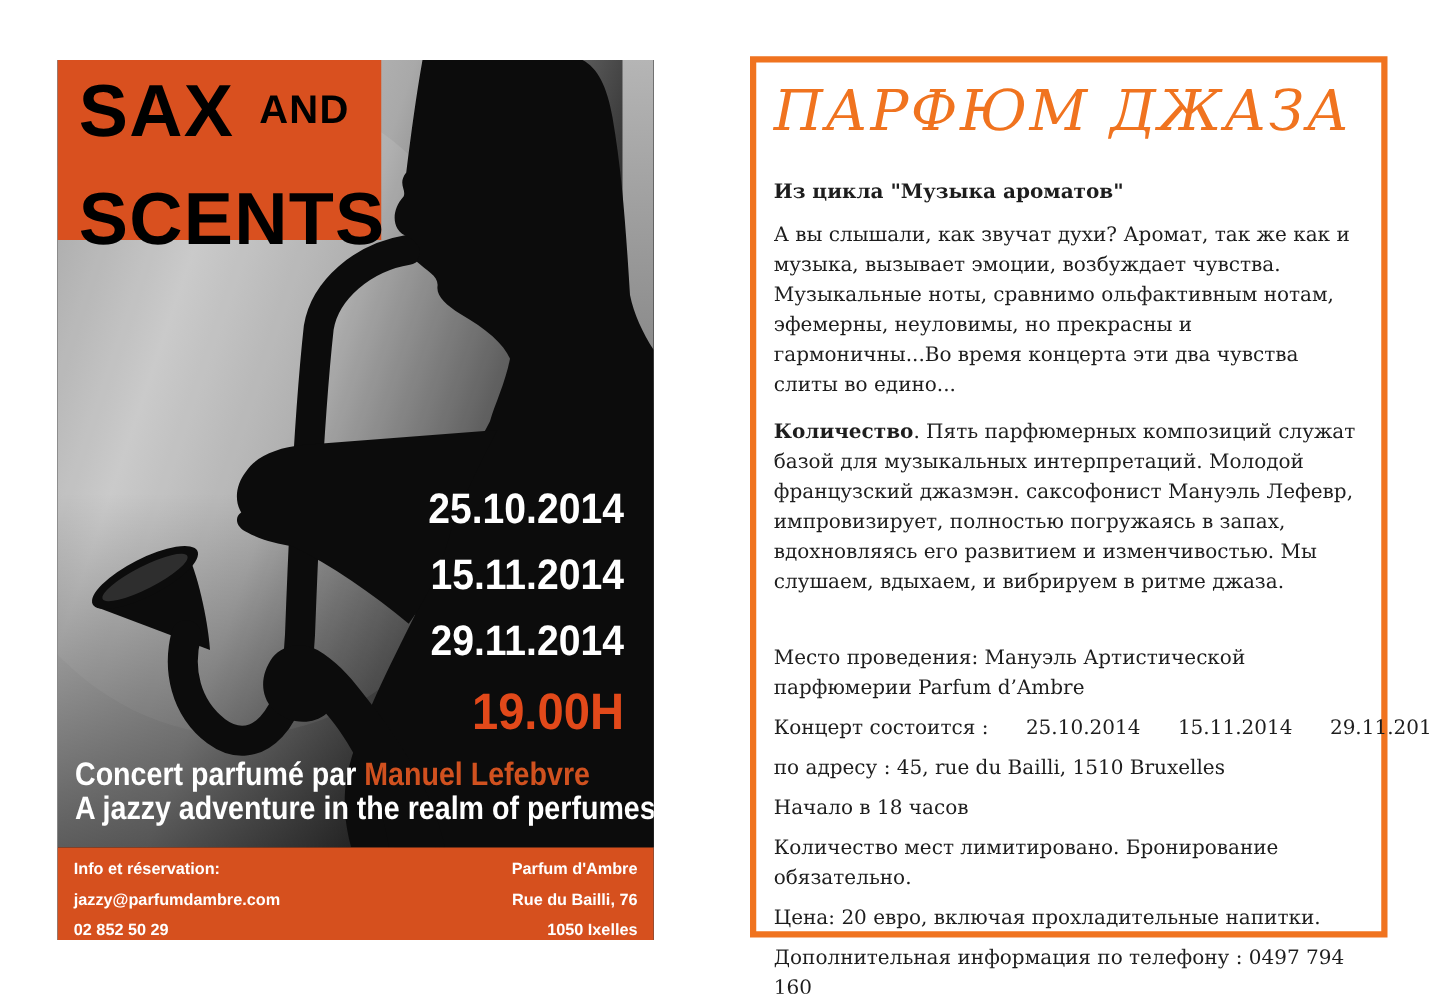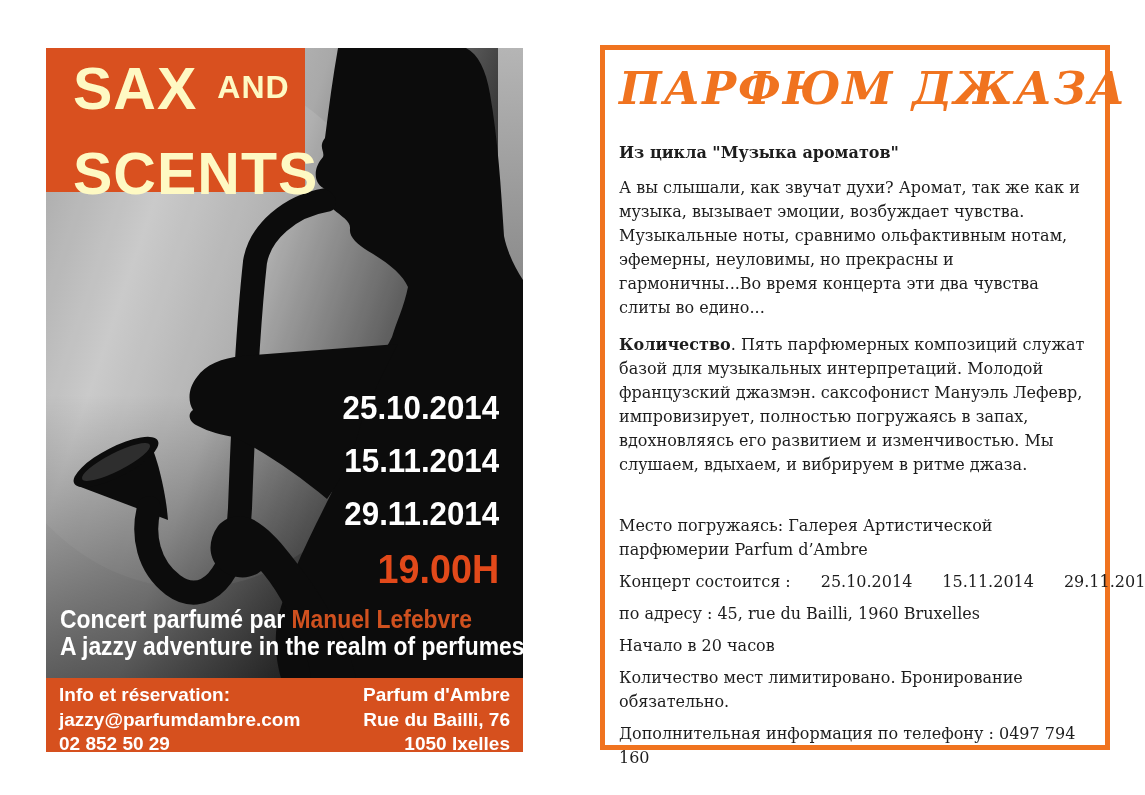--- a/index.html
+++ b/index.html
@@ -9,53 +9,53 @@
     font-family:"Liberation Sans", sans-serif;
   }
   
   .poster{
     position:absolute;left:46px;top:48px;width:477px;height:704px;
     background:#0d0d0d;overflow:hidden;
   }
   .poster-photo{position:absolute;left:0;top:0;width:477px;height:630px;}
   .title-box{
     position:absolute;left:0;top:0;width:259px;height:144px;
-    background:#D9501F;color:#fef9c3;padding:4px 0 0 27px;box-sizing:border-box;
+    background:#D9501F;color:#000000;padding:4px 0 0 17px;box-sizing:border-box;
     font-weight:bold;line-height:70px;white-space:nowrap;
   }
   .title-word-big{font-size:59px;letter-spacing:1px;}
   .title-word-small{font-size:32px;vertical-align:11px;margin-left:20px;letter-spacing:1px;}
   .dates-block{
     position:absolute;right:24px;top:333px;text-align:right;
     color:#ffffff;font-weight:bold;font-size:34px;line-height:53px;
     transform:scaleX(0.92);transform-origin:right center;white-space:nowrap;
   }
   .time-line{color:#E2491A;font-size:41px;line-height:58px;}
   .credit-block{
     position:absolute;left:14px;top:558px;width:520px;
     color:#ffffff;font-weight:bold;font-size:26px;line-height:27px;
     transform:scaleX(0.88);transform-origin:left center;white-space:nowrap;
   }
   .credit-name{color:#D0511F;}
   .poster-footer{
     position:absolute;left:0;top:630px;width:477px;height:74px;
-    background:#D6501E;color:#fff;font-weight:bold;font-size:19px;line-height:24.5px;
+    background:#D6501E;color:#fff;font-weight:bold;font-size:13px;line-height:24.5px;
     display:flex;justify-content:space-between;box-sizing:border-box;
     padding:5px 13px 0 13px;
   }
   .footer-col-right{text-align:right;}
   
   .info-panel{
     position:absolute;left:600px;top:45px;width:510px;height:705px;
     border:5px solid #F0731F;box-sizing:border-box;background:#fff;
     font-family:"DejaVu Serif", serif;color:#1d1d1d;
   }
   .rp-content{padding:12px 18px 0 14px;font-size:16px;line-height:24px;}
   .rp-title{
-    color:#F0731F;font-style:italic;font-weight:bold;
+    color:#F0731F;font-style:italic;font-weight:normal;
     font-size:45px;line-height:1.12;letter-spacing:2px;margin:2px 0 0 0;
     white-space:nowrap;
   }
   .rp-subtitle{font-weight:bold;margin:27px 0 0 0;}
   .rp-para{margin:11px 0 0 0;}
   .rp-para-concept{margin:13px 0 0 0;}
   .rp-venue{margin:37px 0 0 0;}
   .rp-line{margin:8px 0 0 0;}
   .rp-dates-row{margin:8px 0 0 0;white-space:nowrap;}
   .rp-date{display:inline-block;margin-left:30px;}
@@ -172,25 +172,26 @@
 <div class="info-panel">
   <div class="rp-content">
     <div class="rp-title">ПАРФЮМ ДЖАЗА</div>
 
     <p class="rp-subtitle">Из цикла "Музыка ароматов"</p>
 
     <p class="rp-para">А вы слышали, как звучат духи? Аромат, так же как и музыка, вызывает эмоции, возбуждает чувства. Музыкальные ноты,  сравнимо ольфактивным нотам, эфемерны, неуловимы,  но прекрасны и гармоничны...Во время концерта эти два чувства слиты во едино...</p>
 
     <p class="rp-para-concept"><b>Количество</b><span>. Пять парфюмерных композиций служат базой  для музыкальных интерпретаций. Молодой французский джазмэн. саксофонист Мануэль Лефевр, импровизирует, полностью погружаясь в запах, вдохновляясь его развитием и изменчивостью. Мы слушаем, вдыхаем, и вибрируем в ритме джаза.</span></p>
 
-    <p class="rp-venue">Место погружаясь: Галерея Артистической парфюмерии Parfum d’Ambre</p>
+    <p class="rp-venue">Место проведения: Мануэль Артистической парфюмерии Parfum d’Ambre</p>
 
     <p class="rp-dates-row">
       <span>Концерт состоится :</span><span class="rp-date">25.10.2014</span><span class="rp-date">15.11.2014</span><span class="rp-date">29.11.2014</span>
     </p>
 
-    <p class="rp-line">по адресу : 45, rue du Bailli, 1960 Bruxelles</p>
-    <p class="rp-line">Начало в 20 часов</p>
+    <p class="rp-line">по адресу : 45, rue du Bailli, 1510 Bruxelles</p>
+    <p class="rp-line">Начало в 18 часов</p>
     <p class="rp-line">Количество мест лимитировано. Бронирование обязательно.</p>
+    <p class="rp-line">Цена: 20 евро, включая прохладительные напитки.</p>
     <p class="rp-line">Дополнительная информация по телефону : 0497 794 160</p>
 
   </div>
 </div>
 
 </body></html>

